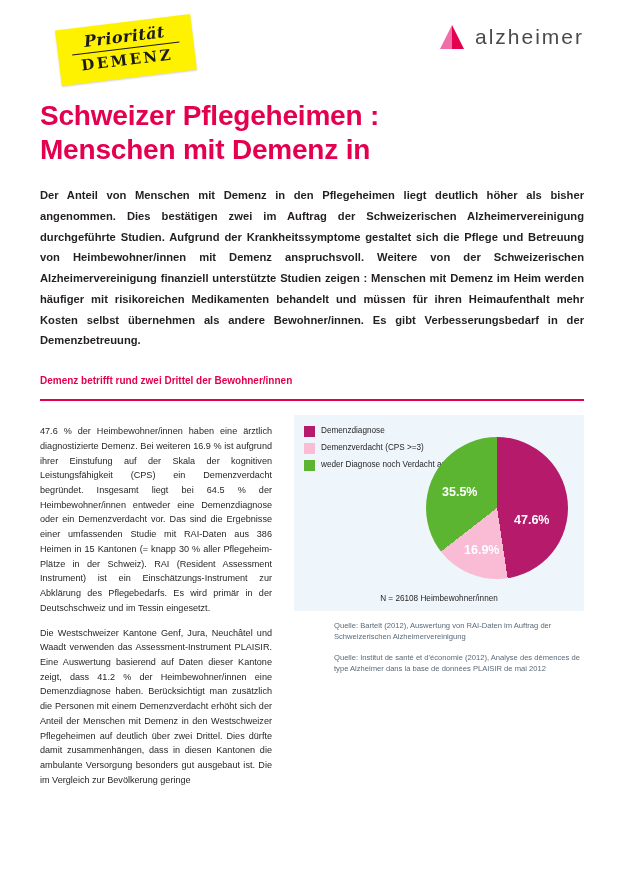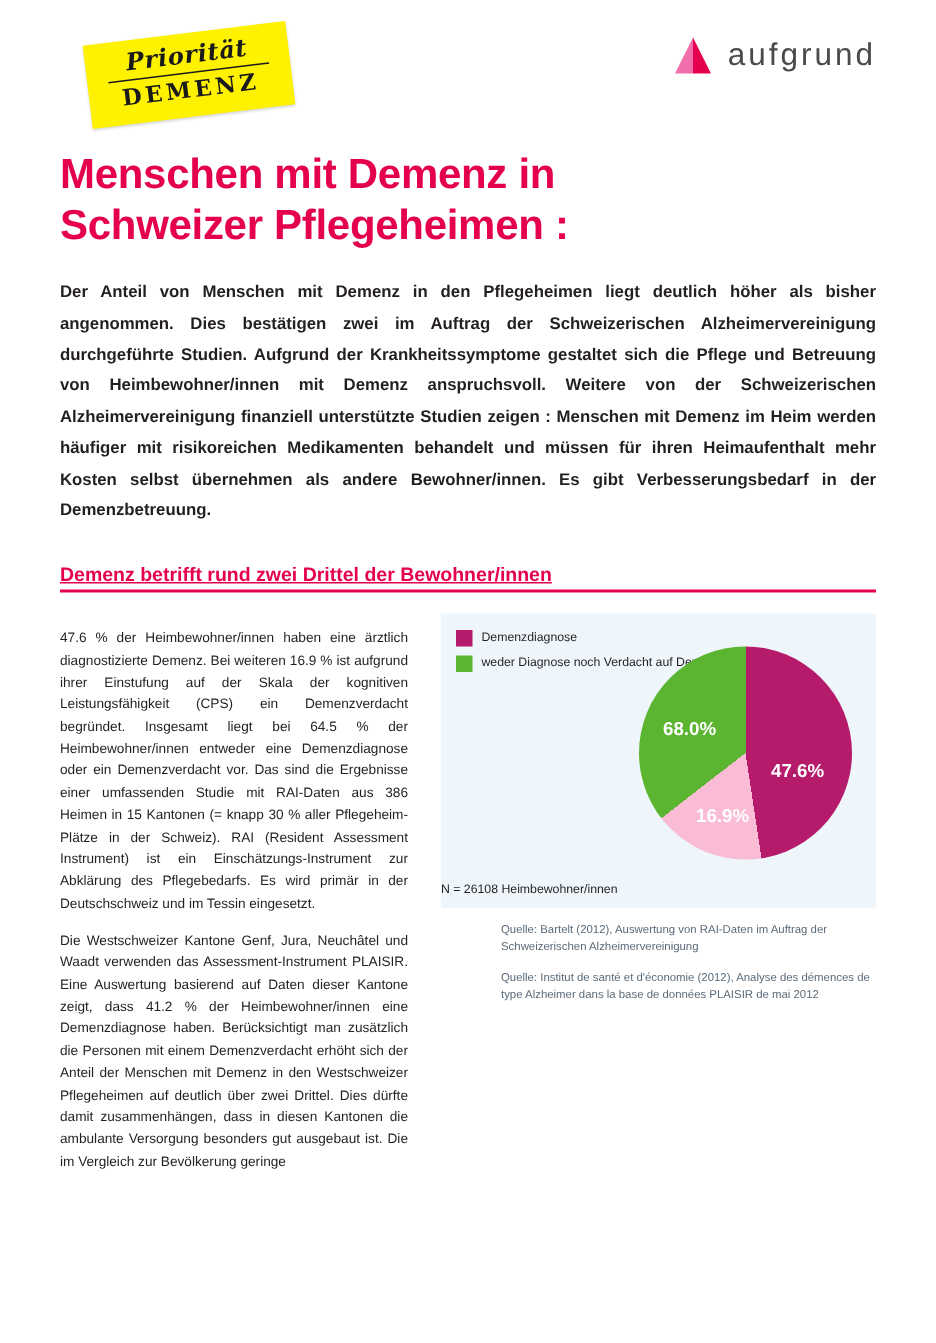--- a/index.html
+++ b/index.html
@@ -109,25 +109,24 @@
     line-height: 1.85;
     font-weight: bold;
     color: #231f20;
     text-align: justify;
   }
 
   
   .section-heading {
     margin-top: 24px;
     color: #e5004f;
-    font-size: 13px;
-    font-weight: bold;
-    padding-bottom: 3px;
+    font-size: 10px;
+    font-weight: bold;
+    padding-bottom: 13px;
     border-bottom: 2px solid #e5004f;
-    text-decoration: underline;
   }
 
   
   .columns {
     margin-top: 14px;
     display: flex;
     gap: 22px;
   }
   .col-left {
     width: 232px;
@@ -187,20 +186,21 @@
     position: absolute;
     color: #ffffff;
     font-weight: bold;
     font-size: 12.5px;
   }
   .chart-note {
     position: absolute;
     left: 0;
     right: 0;
     bottom: 8px;
+    text-align: center;
     font-size: 8.2px;
     color: #231f20;
     margin-top: 40px;
   }
   .source {
     margin-top: 9px;
     font-size: 7.6px;
     line-height: 1.5;
     color: #5a6a78;
     margin-left: 40px;
@@ -224,27 +224,27 @@
       <div class="badge-line2">DEMENZ</div>
     </div>
 
     <div class="logo">
       <span class="logo-mark">
         <svg width="30" height="30" viewBox="0 0 30 30">
           <polygon points="15,3 27,27 15,27" fill="#e5004f"></polygon>
           <polygon points="15,3 3,27 15,27" fill="#f06ea9"></polygon>
         </svg>
       </span>
-      <span class="logo-text">aufgrund</span>
+      <span class="logo-text">alzheimer</span>
     </div>
   </div>
 
   <h1 class="title">
+    <span>Schweizer Pflegeheimen :</span>
     <span>Menschen mit Demenz in</span>
-    <span>Schweizer Pflegeheimen :</span>
   </h1>
 
   <p class="lead">Der Anteil von Menschen mit Demenz in den Pflegeheimen liegt deutlich höher als bisher angenommen. Dies bestätigen zwei im Auftrag der Schweizerischen Alzheimervereinigung durchgeführte Studien. Aufgrund der Krankheitssymptome gestaltet sich die Pflege und Betreuung von Heimbewohner/innen mit Demenz anspruchsvoll. Weitere von der Schweizerischen Alzheimervereinigung finanziell unterstützte Studien zeigen : Menschen mit Demenz im Heim werden häufiger mit risikoreichen Medikamenten behandelt und müssen für ihren Heimaufenthalt mehr Kosten selbst übernehmen als andere Bewohner/innen. Es gibt Verbesserungsbedarf in der Demenzbetreuung.</p>
 
   <h2 class="section-heading">Demenz betrifft rund zwei Drittel der Bewohner/innen</h2>
 
   <div class="columns">
 
     <div class="col-left">
       <p class="body-text">47.6 % der Heimbewohner/innen haben eine ärztlich diagnostizierte Demenz. Bei weiteren 16.9 % ist aufgrund ihrer Einstufung auf der Skala der kognitiven Leistungsfähigkeit (CPS) ein Demenzverdacht begründet. Insgesamt liegt bei 64.5 % der Heimbewohner/innen entweder eine Demenzdiagnose oder ein Demenzverdacht vor. Das sind die Ergebnisse einer umfassenden Studie mit RAI-Daten aus 386 Heimen in 15 Kantonen (= knapp 30 % aller Pflegeheim-Plätze in der Schweiz). RAI (Resident Assessment Instrument) ist ein Einschätzungs-Instrument zur Abklärung des Pflegebedarfs. Es wird primär in der Deutschschweiz und im Tessin eingesetzt.</p>
@@ -253,30 +253,34 @@
 
     <div class="col-right">
 
       <div class="chart-card">
         <div class="legend">
           <div class="legend-row">
             <span class="legend-swatch" style="background:#b51a6b"></span>
             <span class="legend-label">Demenzdiagnose</span>
           </div>
           <div class="legend-row">
+            <span class="legend-swatch" style="background:#f9bcd4"></span>
+            <span class="legend-label">Demenzverdacht (CPS &gt;=3)</span>
+          </div>
+          <div class="legend-row">
             <span class="legend-swatch" style="background:#5cb531"></span>
             <span class="legend-label">weder Diagnose noch Verdacht auf Demenz</span>
           </div>
         </div>
 
         <div class="pie-wrap">
           <div class="pie" style="background: conic-gradient(#b51a6b 0turn 0.476turn, #f9bcd4 0.476turn 0.645turn, #5cb531 0.645turn 1turn);"></div>
           <span class="slice-label" style="left:88px; top:76px;">47.6%</span>
           <span class="slice-label" style="left:38px; top:106px;">16.9%</span>
-          <span class="slice-label" style="left:16px; top:48px;">68.0%</span>
+          <span class="slice-label" style="left:16px; top:48px;">35.5%</span>
         </div>
 
         <div class="chart-note">N = 26108 Heimbewohner/innen</div>
       </div>
 
       <p class="source">Quelle: Bartelt (2012), Auswertung von RAI-Daten im Auftrag der Schweizerischen Alzheimervereinigung</p>
 
 
       <p class="source">Quelle: Institut de santé et d'économie (2012), Analyse des démences de type Alzheimer dans la base de données PLAISIR de mai 2012</p>
 

